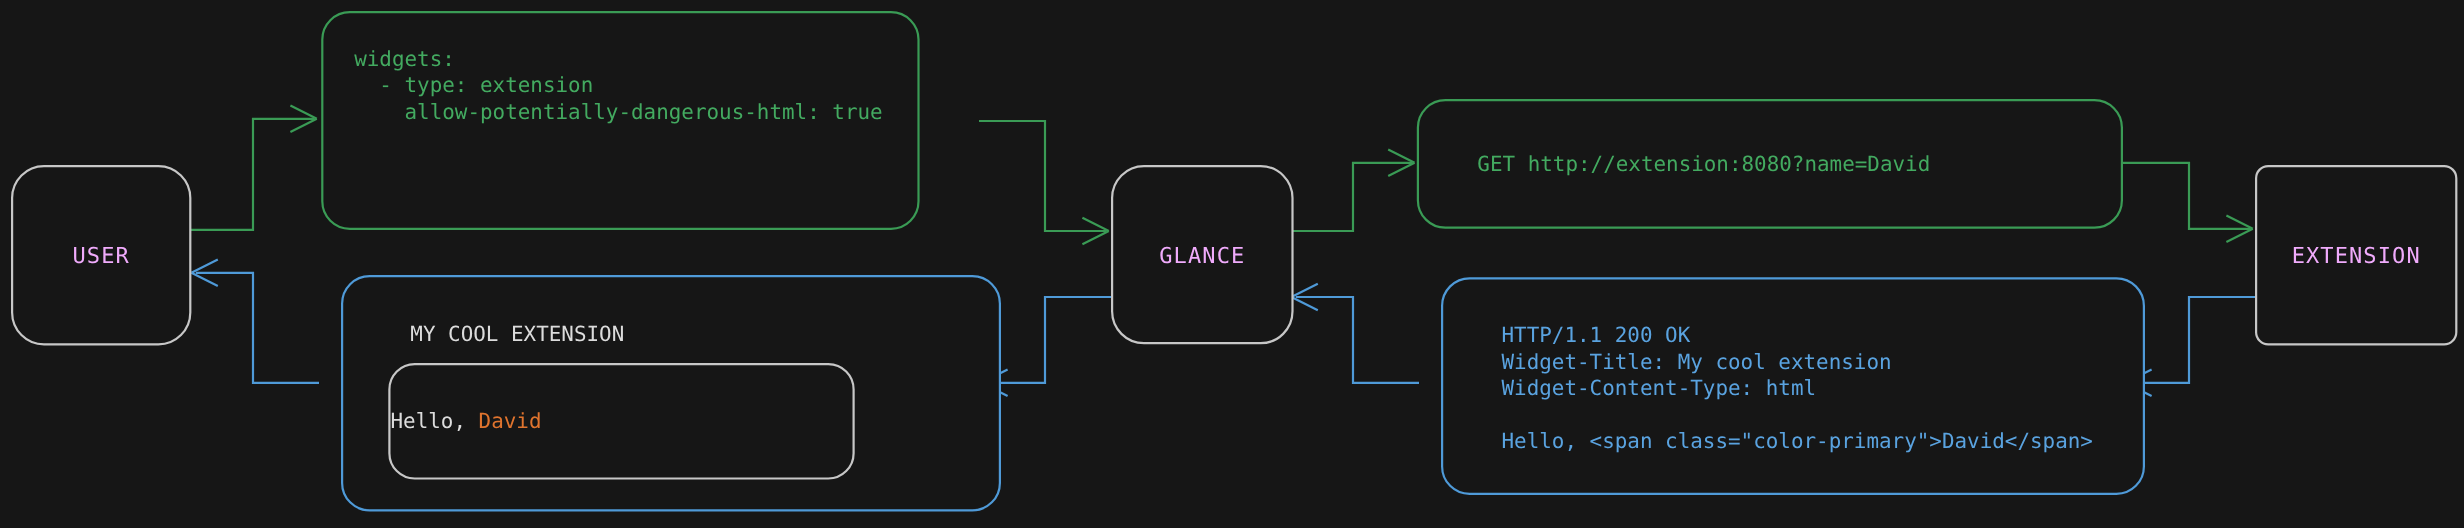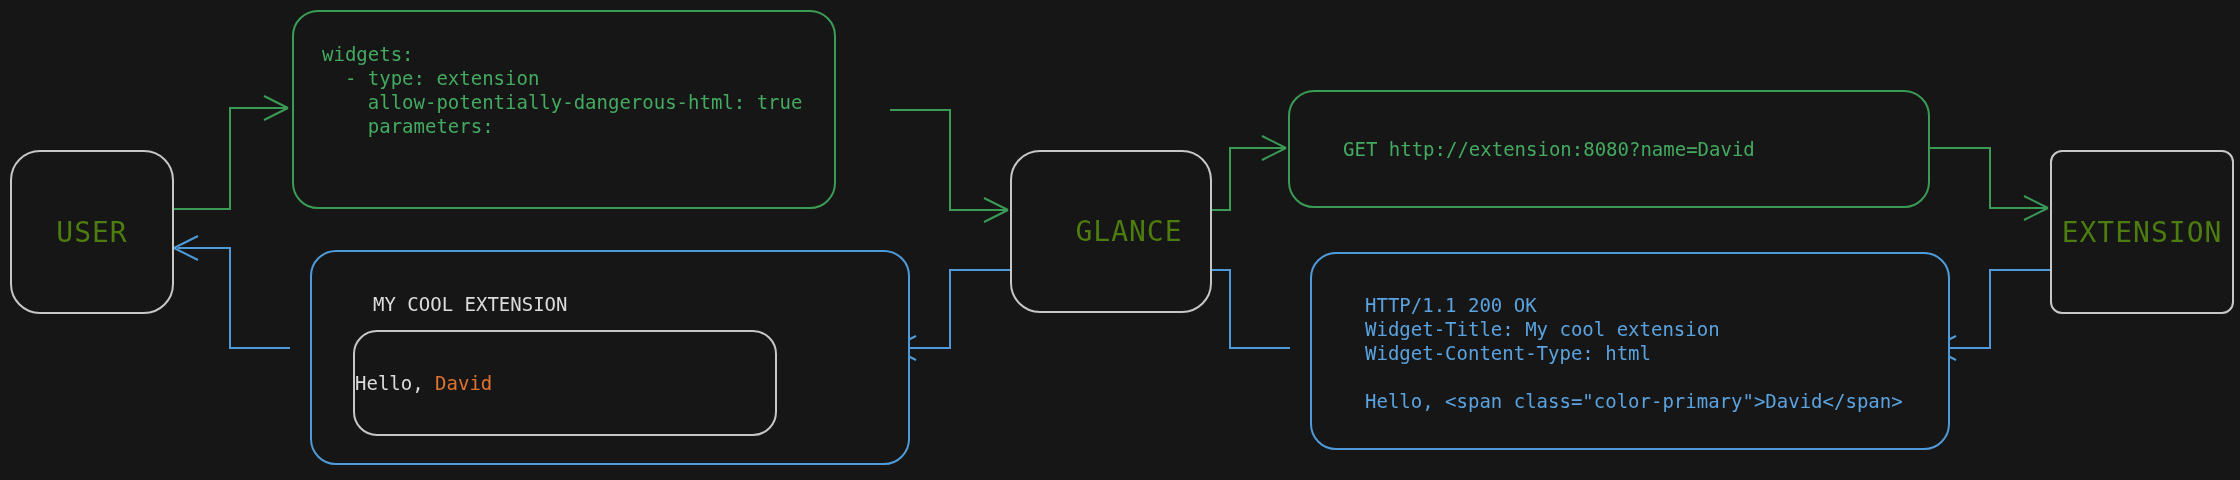--- a/index.html
+++ b/index.html
@@ -19,27 +19,27 @@
   .node {
     position: absolute;
     border: 2px solid #c7c7c7;
     border-radius: 30px;
     background: #161616;
     display: flex;
     align-items: center;
     justify-content: center;
   }
   .node-label {
-    color: #4d7c0f;
-    font-size: 28px;
+    color: #f0abfc;
+    font-size: 20px;
     letter-spacing: 1px;
     white-space: pre;
   }
   #user-node      { left: 10px;   top: 150px; width: 160px; height: 160px; }
-  #glance-node    { left: 1010px; top: 150px; width: 162px; height: 159px; padding-left: 36px; }
+  #glance-node    { left: 1010px; top: 150px; width: 162px; height: 159px; }
   #extension-node { left: 2050px; top: 150px; width: 180px; height: 160px; border-radius: 12px; }
 
   
   .info-box {
     position: absolute;
     border-radius: 26px;
     background: #161616;
     box-sizing: border-box;
   }
   .green-box  { border: 2px solid #3a9b55; }
@@ -131,21 +131,20 @@
     <span class="node-label">GLANCE</span>
   </div>
   <div class="node" id="extension-node">
     <span class="node-label">EXTENSION</span>
   </div>
 
   <div class="info-box green-box" id="config-box">
     <div class="code-line green-text">widgets:</div>
     <div class="code-line green-text">  - type: extension</div>
     <div class="code-line green-text">    allow-potentially-dangerous-html: true</div>
-    <div class="code-line green-text">    parameters:</div>
   </div>
 
   <div class="info-box green-box" id="request-box">
     <div class="code-line green-text">GET http://extension:8080?name=David</div>
   </div>
 
   <div class="info-box blue-box" id="response-box">
     <div class="code-line blue-text">HTTP/1.1 200 OK</div>
     <div class="code-line blue-text">Widget-Title: My cool extension</div>
     <div class="code-line blue-text">Widget-Content-Type: html</div>

